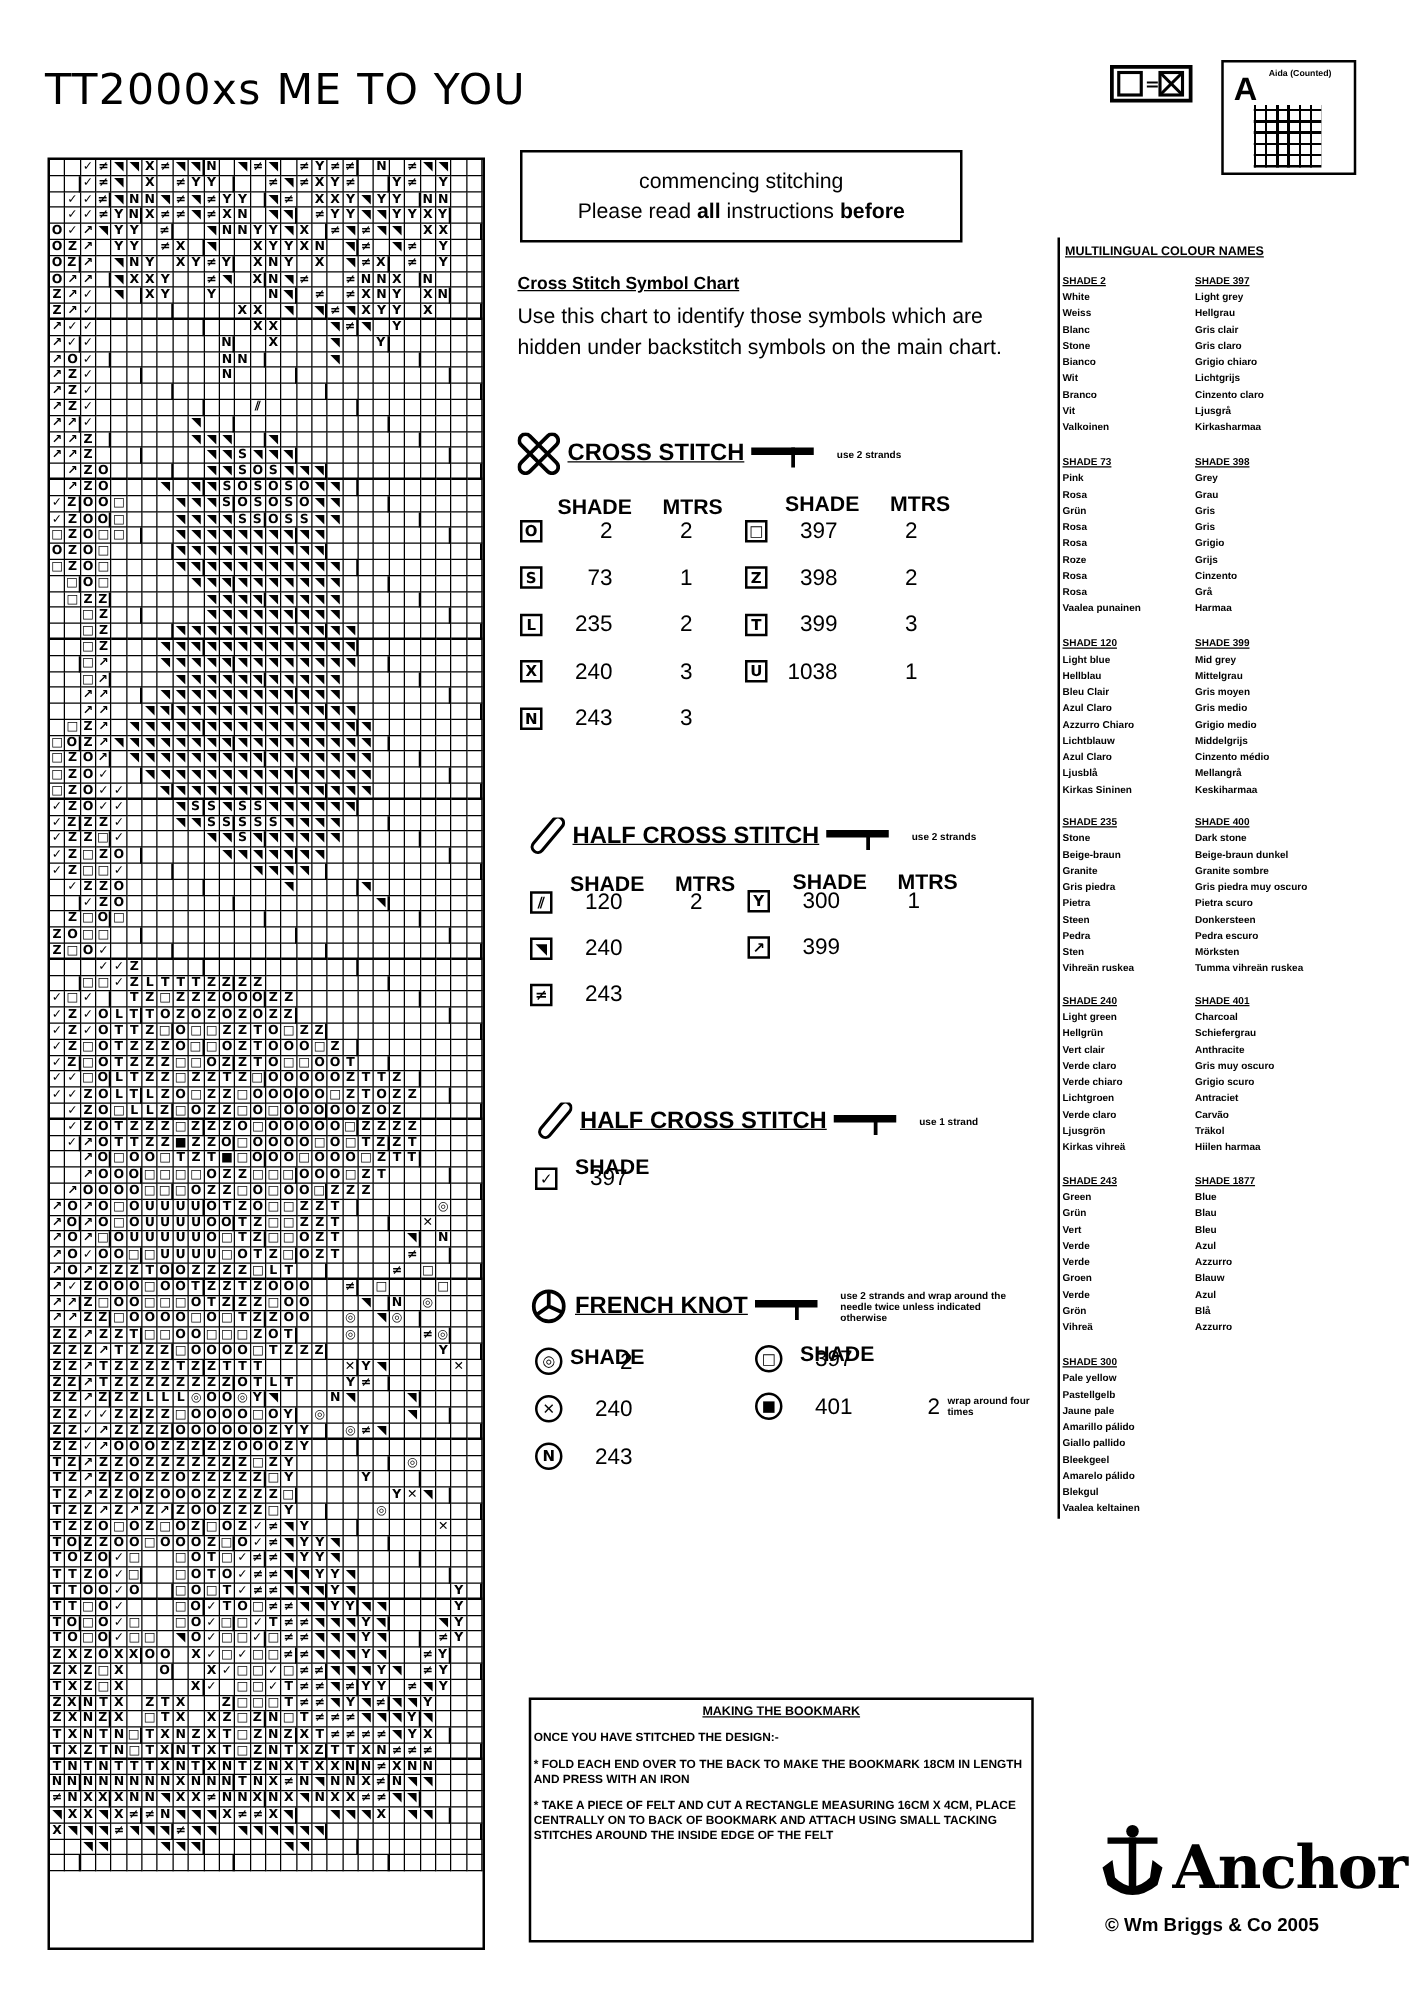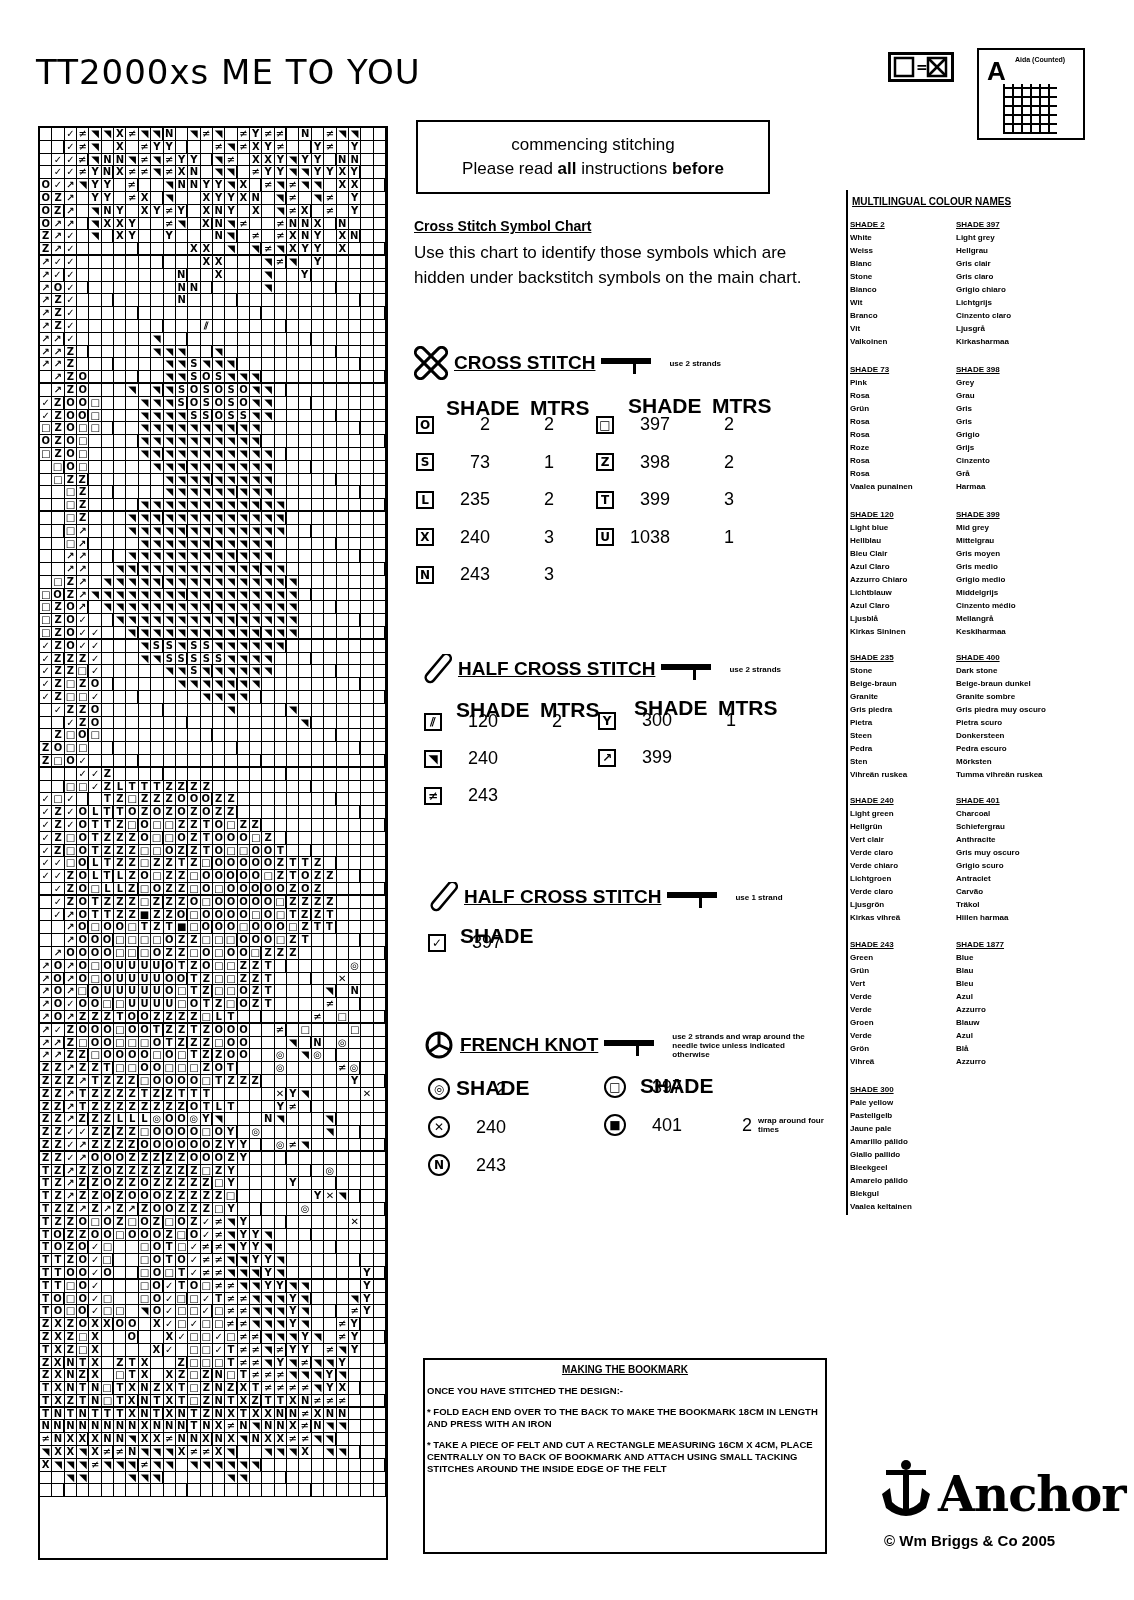--- a/index.html
+++ b/index.html
@@ -22,21 +22,21 @@
   .notice b{font-weight:bold;}
   .scs-title{left:414px;top:218px;font-size:14px;font-weight:bold;text-decoration:underline;}
   .scs-desc{left:414px;top:240px;width:390px;font-size:17px;line-height:25px;}
   
   .sec-head{display:flex;align-items:center;gap:6px;}
   .sec-head .name{font-size:19px;font-weight:bold;text-decoration:underline;}
   .needle{display:inline-block;width:62px;height:22px;position:relative;}
   .needle:before{content:"";position:absolute;left:0;top:6px;width:50px;height:6px;background:#000;}
   .needle:after{content:"";position:absolute;left:32px;top:6px;width:3px;height:16px;background:#000;}
   .tiny{font-size:8px;font-weight:bold;line-height:9px;}
-  .hdr{font-size:21px;font-weight:bold;position:absolute;}
+  .hdr{font-size:17px;font-weight:bold;position:absolute;}
   .row{position:absolute;font-size:18px;display:flex;align-items:center;}
   .sym{width:18px;height:18px;border:2px solid #000;box-sizing:border-box;display:inline-flex;align-items:center;justify-content:center;font-size:12px;font-weight:bold;font-family:"DejaVu Sans",sans-serif;}
   .circ{width:22px;height:22px;border:2px solid #000;border-radius:50%;box-sizing:border-box;display:inline-flex;align-items:center;justify-content:center;font-size:12px;font-weight:bold;font-family:"DejaVu Sans",sans-serif;}
   .num{text-align:right;display:inline-block;}
   
   .ml{left:846px;top:190px;width:240px;height:1025px;border-left:2px solid #000;padding-left:0;}
   .ml-title{position:absolute;left:4px;top:6px;font-size:10px;font-weight:bold;text-decoration:underline;}
   .ml-block{position:absolute;font-size:8px;font-weight:bold;line-height:13px;width:110px;}
   .ml-block .h{text-decoration:underline;}
   

